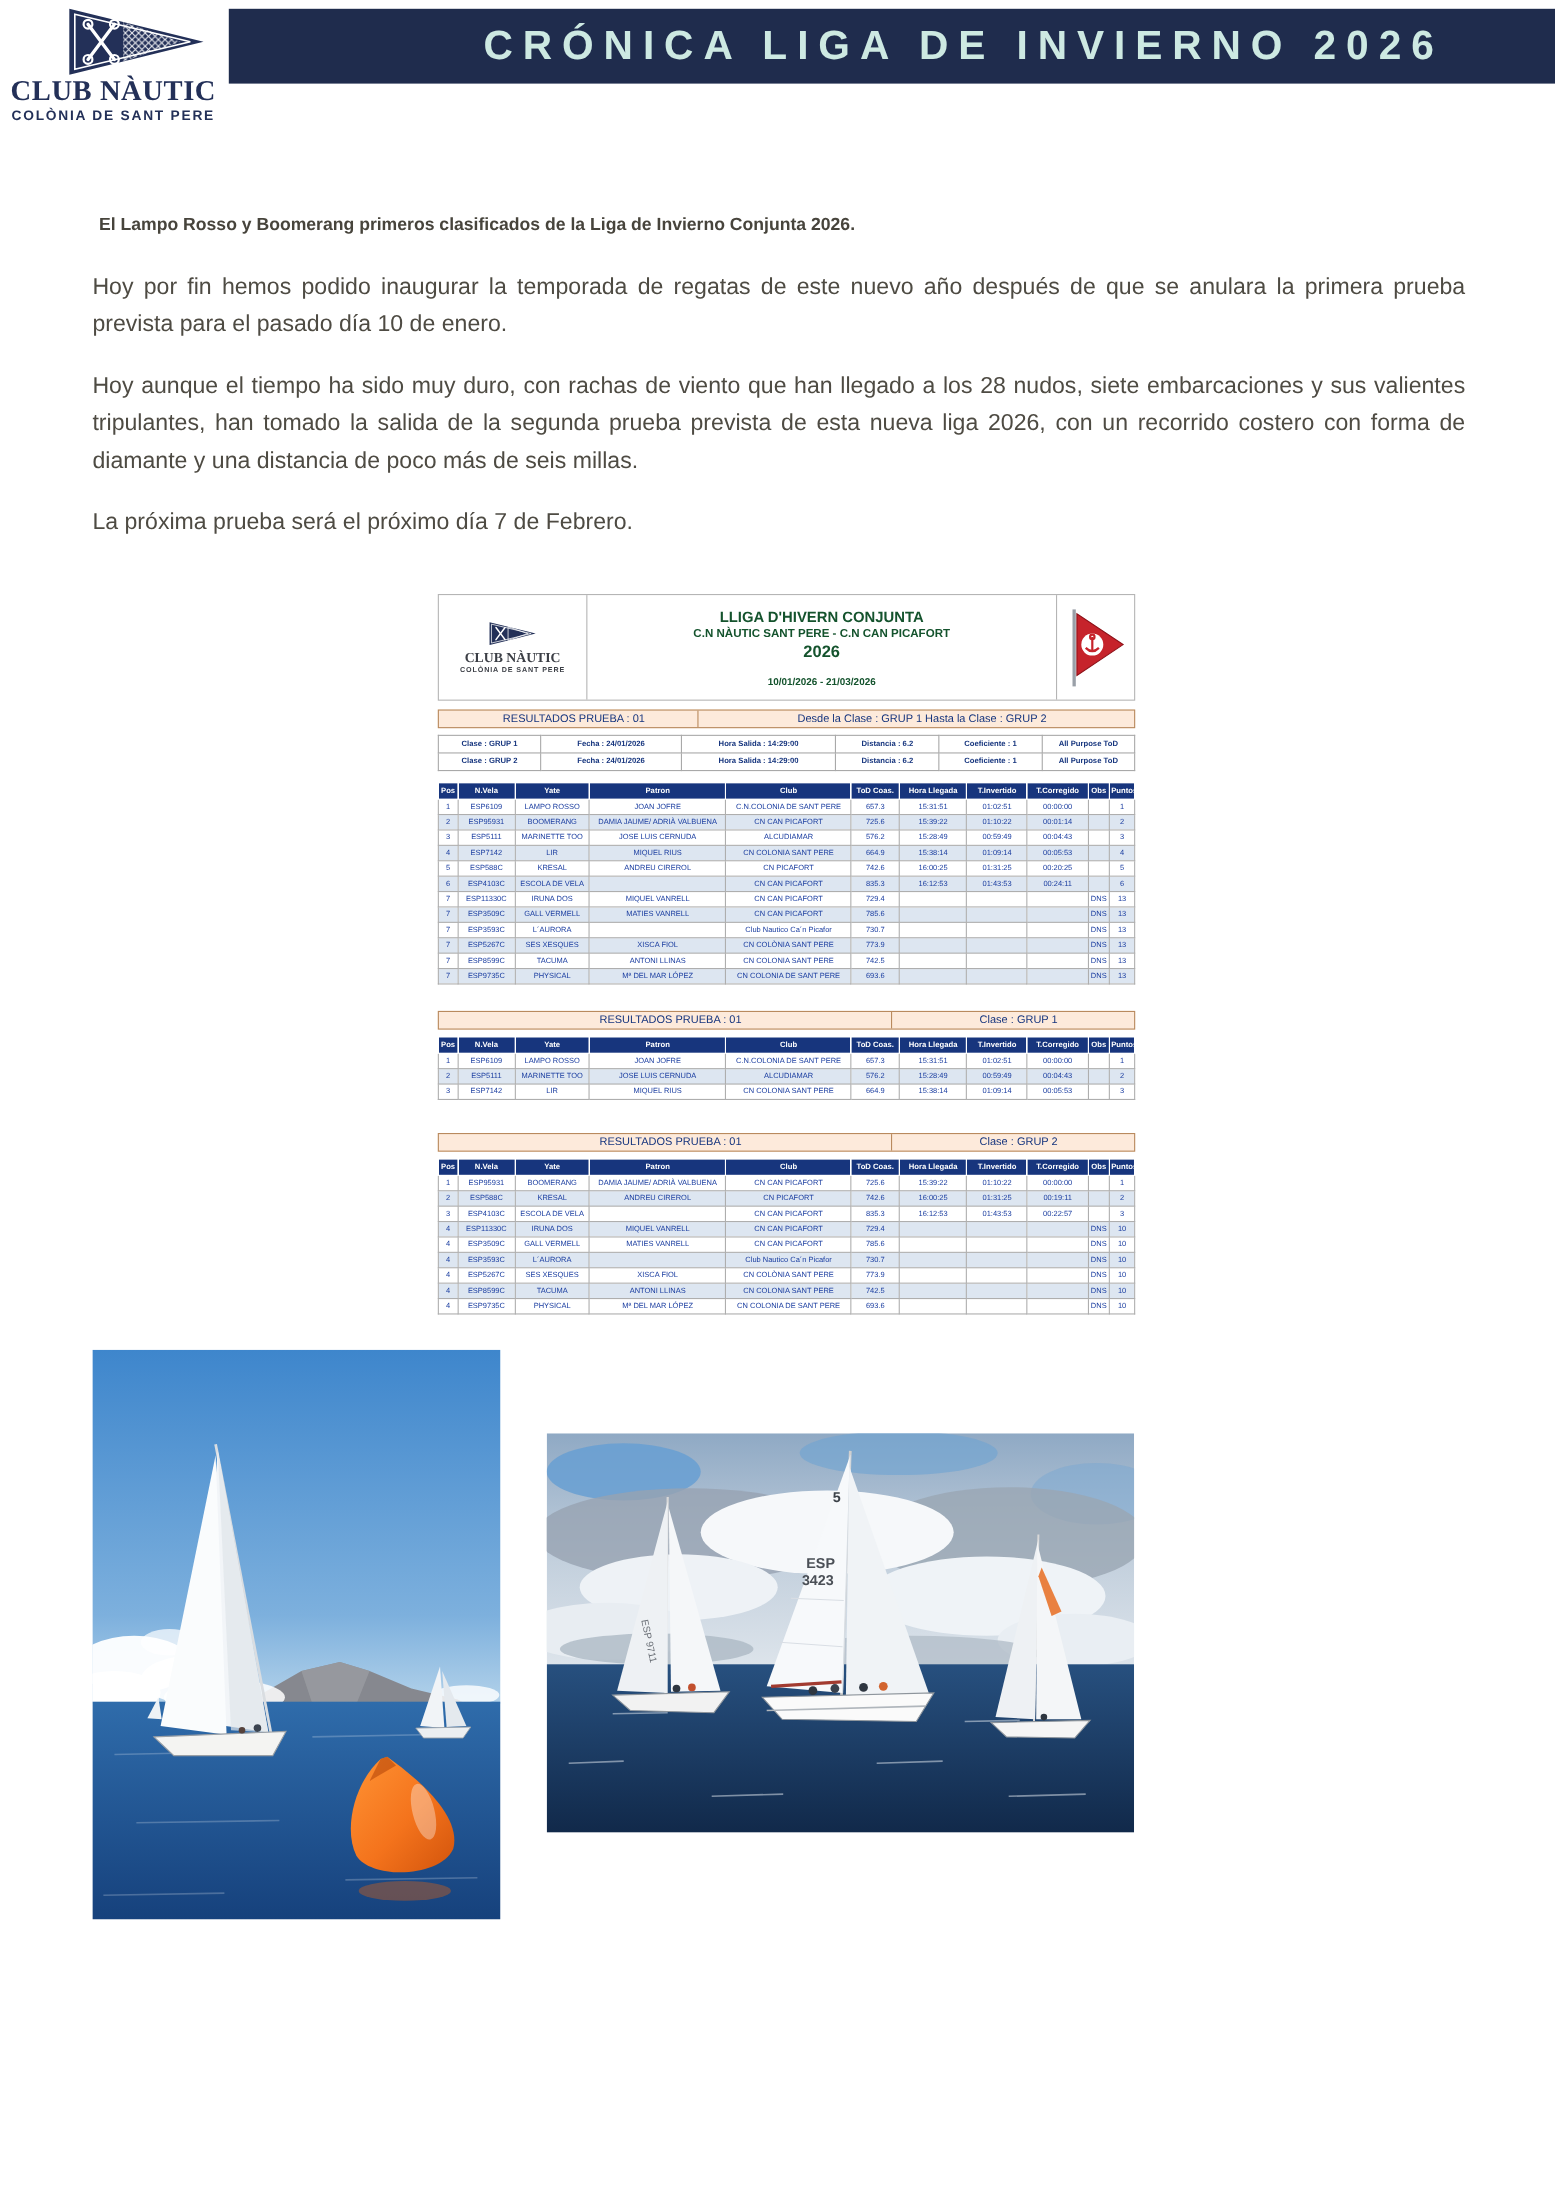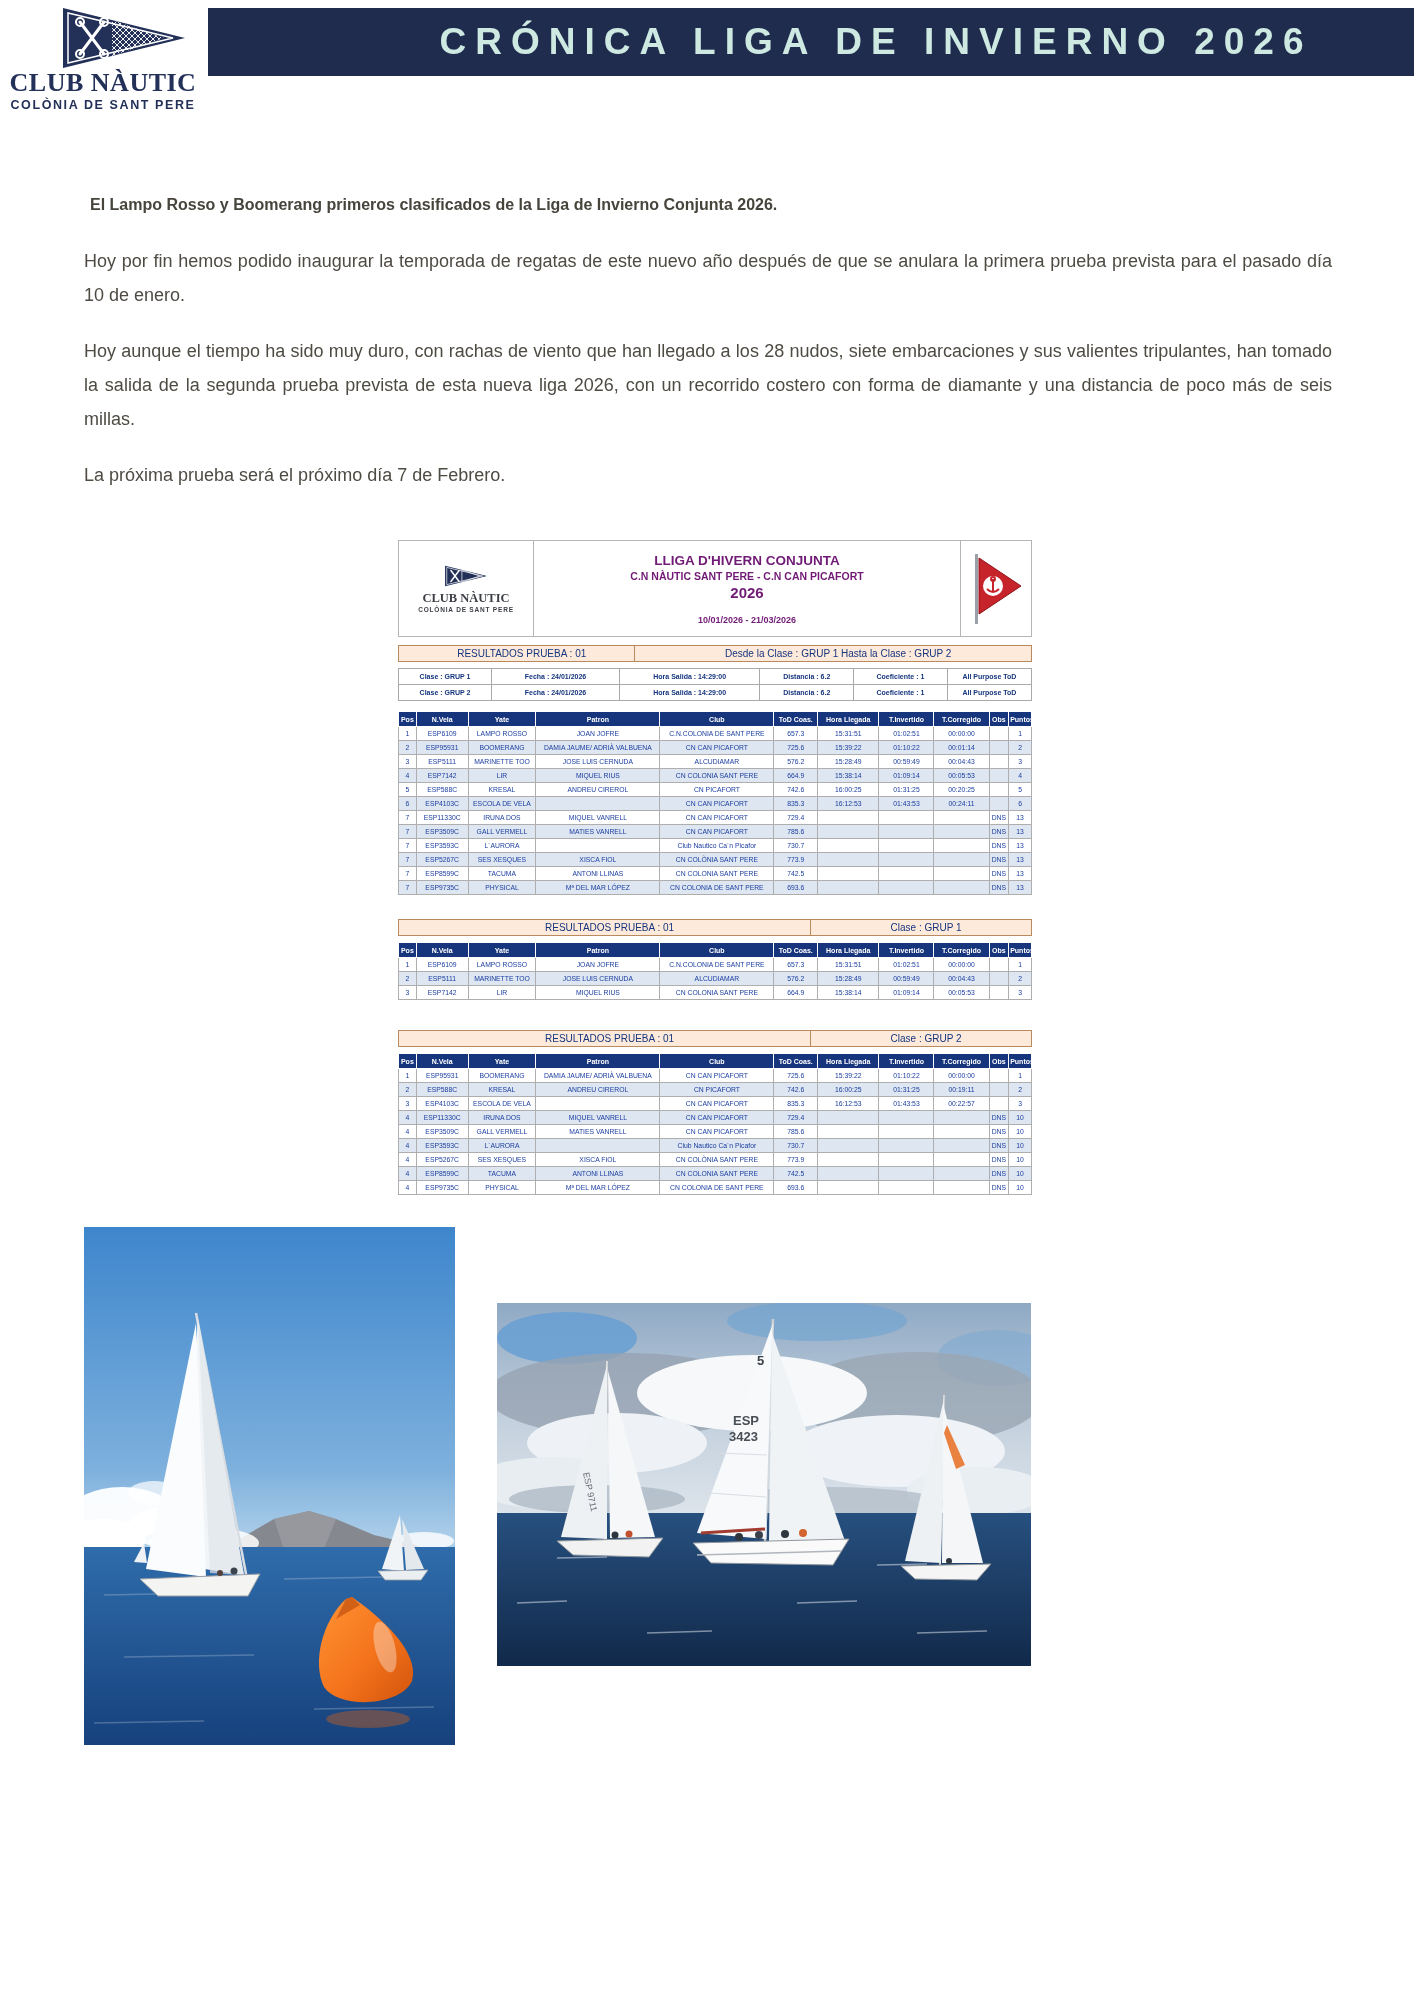--- a/index.html
+++ b/index.html
@@ -14,31 +14,31 @@
              color:#233058;letter-spacing:.5px;}
   .logo-sub{position:absolute;left:4px;top:98px;width:198px;text-align:center;
             font-size:12.5px;letter-spacing:1.6px;color:#233058;font-weight:bold;}
   .banner{position:absolute;left:208px;top:8px;width:1336px;height:68px;background:#1f2c4d;
           display:flex;align-items:center;justify-content:center;}
   .banner h1{margin:0;font-size:37px;font-weight:bold;letter-spacing:9px;color:#cde9e2;}
 
   
   .article{position:absolute;left:84px;top:196px;width:1248px;color:#4e4b43;}
   .headline{margin:0 0 30px 6px;font-size:16px;font-weight:bold;color:#47443c;}
-  .article p{margin:0 0 22px 0;font-size:18px;line-height:34px;text-align:justify;}
+  .article p{margin:0 0 22px 0;font-size:21px;line-height:34px;text-align:justify;}
 
   
   .results{position:absolute;left:398px;top:540px;width:634px;color:#16357e;}
   .report-head{display:flex;height:97px;border:1px solid #b5b5b5;background:#fff;box-sizing:border-box;margin-bottom:8px;}
   .rh-left{width:134px;border-right:1px solid #b5b5b5;display:flex;flex-direction:column;
            align-items:center;justify-content:center;}
   .rh-left .mini-name{font-family:"Liberation Serif",serif;font-weight:bold;font-size:12.5px;color:#3c3f46;margin-top:3px;}
   .rh-left .mini-sub{font-size:6.5px;letter-spacing:.8px;color:#3c3f46;font-weight:bold;}
   .rh-mid{flex:1;display:flex;flex-direction:column;align-items:center;justify-content:center;
-          border-right:1px solid #b5b5b5;color:#701a75;text-align:center;}
+          border-right:1px solid #b5b5b5;color:#14532d;text-align:center;}
   .rh-title{font-size:13.5px;font-weight:bold;}
   .rh-clubs{font-size:10.5px;font-weight:bold;margin-top:2px;}
   .rh-year{font-size:15px;font-weight:bold;margin-top:2px;}
   .rh-dates{font-size:9px;font-weight:bold;margin-top:14px;}
   .rh-right{width:70px;display:flex;align-items:center;justify-content:center;}
 
   .band{display:flex;height:17px;margin-bottom:6px;border:1px solid #b98a5e;box-sizing:border-box;background:#fdeadb;}
   .band-cell{display:flex;align-items:center;justify-content:center;font-size:10px;font-weight:normal;
              color:#16357e;border-right:1px solid #b98a5e;box-sizing:border-box;height:100%;margin-left:10px;}
   .band-cell:last-child{border-right:none;}

